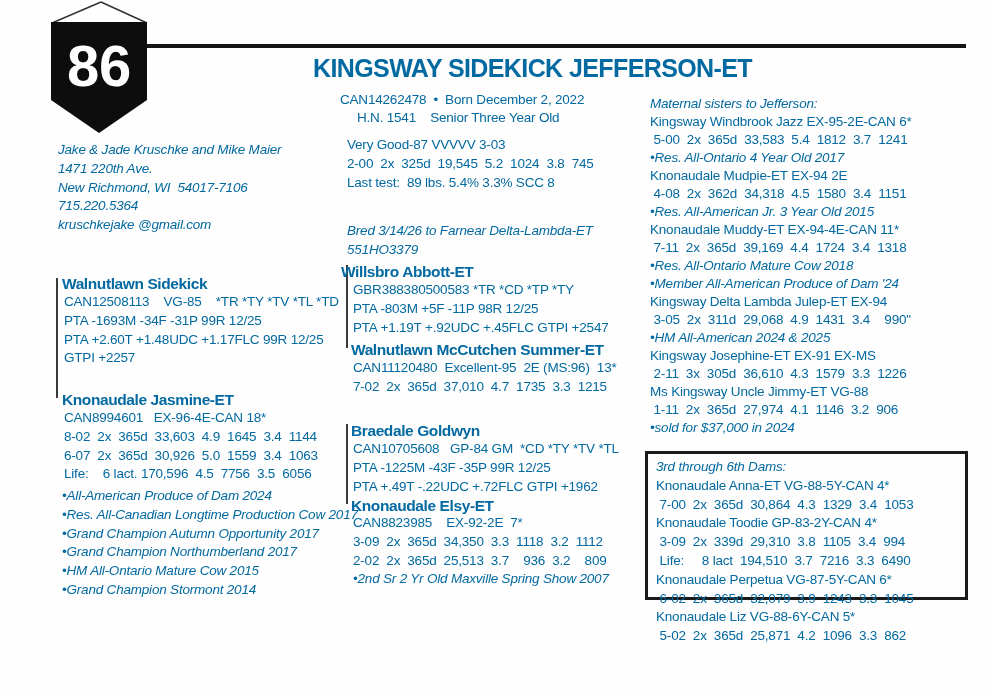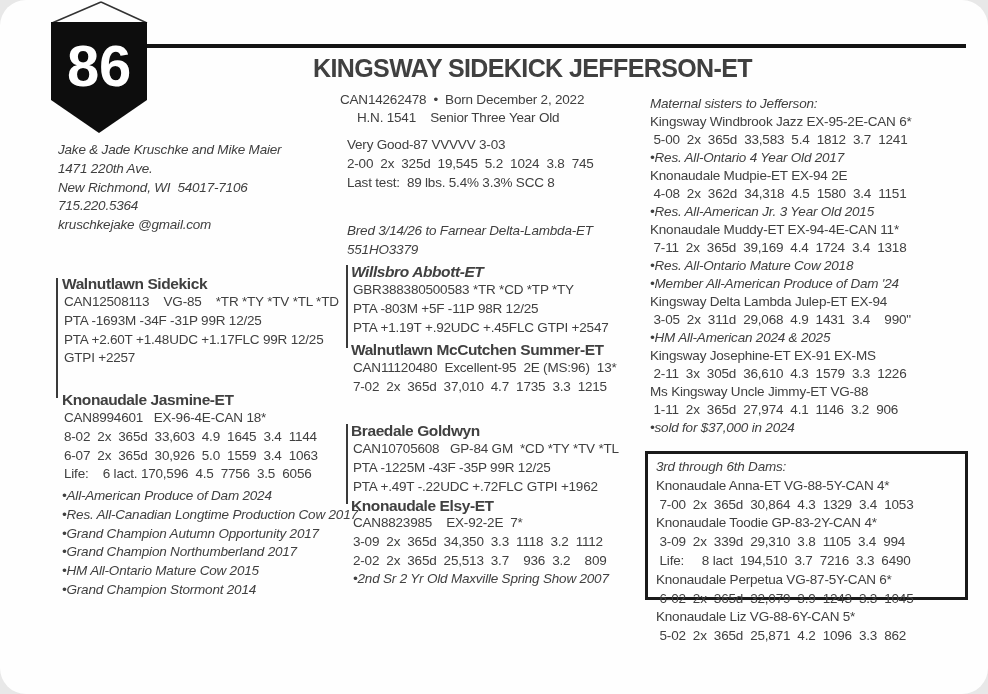--- a/index.html
+++ b/index.html
@@ -1,21 +1,20 @@
 <!DOCTYPE html>
 <html><head>
 <meta charset="utf-8">
 <style>
   html,body { margin:0; padding:0; background:#e8e8e8; }
   .page {
     position:relative; width:988px; height:694px; margin:0 auto;
     background:#fefefe; overflow:hidden;
-    font-family:"Liberation Sans", sans-serif; color:#404040;
+    font-family:"Liberation Sans", sans-serif; color:#0369a1;
     letter-spacing:-0.2px;
-    border-radius:26px;
   }
   .abs { position:absolute; }
   .line { font-size:13.5px; line-height:18.8px; white-space:pre; }
   .it { font-style:italic; }
   .ped-name { font-size:15.5px; font-weight:bold; letter-spacing:-0.4px; line-height:19px; white-space:pre; }
   .title { font-size:25px; font-weight:bold; letter-spacing:-0.6px; text-align:center; white-space:nowrap; }
   .rule { background:#141414; }
   .bracket { width:2px; background:#3a3a3a; }
   .rc .line { line-height:18px; }
   .dams-box {
@@ -80,21 +79,21 @@
   </div>
   <div class="abs" style="left:62px; top:487px;">
     <div class="line it">•All-American Produce of Dam 2024</div>
     <div class="line it">•Res. All-Canadian Longtime Production Cow 2017</div>
     <div class="line it">•Grand Champion Autumn Opportunity 2017</div>
     <div class="line it">•Grand Champion Northumberland 2017</div>
     <div class="line it">•HM All-Ontario Mature Cow 2015</div>
     <div class="line it">•Grand Champion Stormont 2014</div>
   </div>
 
-  <div class="abs ped-name" style="left:351px; top:262px;font-style:italic;">Willsbro Abbott-ET</div>
+  <div class="abs ped-name" style="left:341px; top:262px;">Willsbro Abbott-ET</div>
   <div class="abs" style="left:353px; top:281px;">
     <div class="line">GBR388380500583 *TR *CD *TP *TY</div>
     <div class="line">PTA -803M +5F -11P 98R 12/25</div>
     <div class="line">PTA +1.19T +.92UDC +.45FLC GTPI +2547</div>
   </div>
   <div class="abs ped-name" style="left:351px; top:340px;">Walnutlawn McCutchen Summer-ET</div>
   <div class="abs" style="left:353px; top:359px;">
     <div class="line">CAN11120480  Excellent-95  2E (MS:96)  13*</div>
     <div class="line">7-02  2x  365d  37,010  4.7  1735  3.3  1215</div>
   </div>

